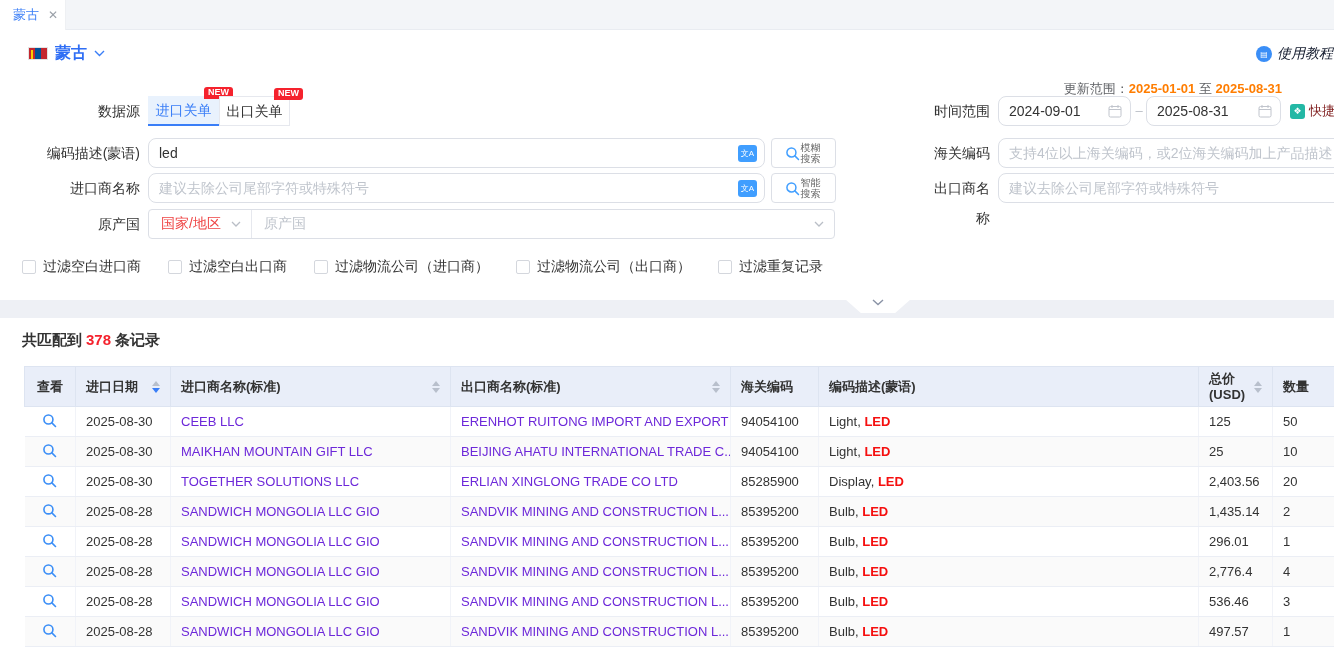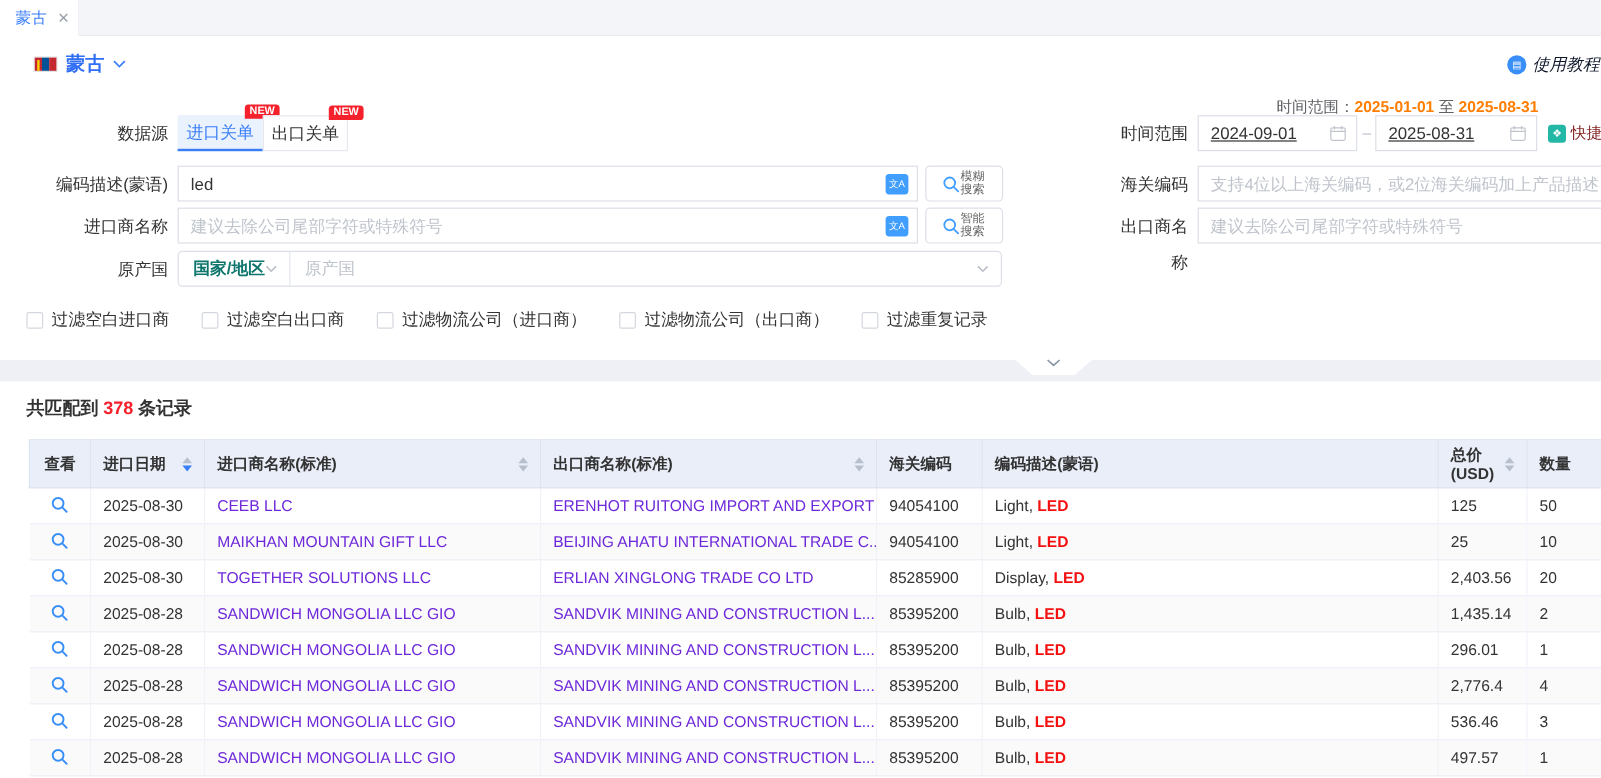--- a/index.html
+++ b/index.html
@@ -36,42 +36,42 @@
   .lbl-r { position:absolute; left:926px; width:64px; text-align:right; font-size:14px; color:#333; line-height:30px; }
 
   .src-tabs { position:absolute; left:148px; top:20px; display:flex; }
   .src-tab { position:relative; width:71px; height:30px; line-height:29px; text-align:center;
     font-size:14px; cursor:pointer; }
   .src-tab.active { background:#e9f2fd; color:#3a7ef7; border-bottom:2px solid #3a7ef7; }
   .src-tab.plain { background:#fff; border:1px solid #e6e8ee; color:#333; }
   .new-badge { position:absolute; top:-9px; right:-14px; background:#f5222d; color:#fff;
     font-size:9px; font-weight:bold; padding:1px 4px 2px; border-radius:3px 3px 3px 0; line-height:1; }
 
-  .ibox { position:absolute; height:30px; border:1px solid #dcdfe6; border-radius:0; background:#fff;text-decoration:underline; }
+  .ibox { position:absolute; height:30px; border:1px solid #dcdfe6; border-radius:8px; background:#fff; }
   .ibox input { width:100%; height:100%; border:none; outline:none; background:transparent;
     font-size:14px; color:#333; padding:0 30px 0 10px; font-family:inherit; }
   .ibox input::placeholder { color:#bfc4cc; }
   .date-box { display:flex; align-items:center; padding:0 8px 0 10px; }
   .date-box .dval { flex:1; font-size:14px; color:#333; }
   .sep { position:absolute; left:1133px; width:12px; text-align:center; color:#b9bec6; line-height:30px; font-size:13px; }
   .quick { position:absolute; left:1290px; top:20px; height:30px; display:flex; align-items:center; gap:4px; cursor:pointer; }
   .quick-icon { width:15px; height:15px; border-radius:3px; background:#23b8a5; color:#fff;
     font-size:9px; display:flex; align-items:center; justify-content:center; }
   .quick-label { color:#7f1d1d; font-size:13px; white-space:nowrap; }
 
   .trans-icon { position:absolute; right:7px; top:6px; width:19px; height:17px; border-radius:3px;
     background:#409eff; color:#fff; font-size:8px; display:flex; align-items:center; justify-content:center; cursor:pointer; }
   .srch-btn { position:absolute; left:771px; width:65px; height:30px; border:1px solid #dcdfe6; border-radius:4px;
     background:#fff; display:flex; align-items:center; justify-content:center; gap:1px; cursor:pointer; }
   .srch-txt { font-size:10px; color:#666; width:22px; line-height:1.15; }
 
   .origin-box { position:absolute; left:148px; top:133px; width:687px; height:30px;
     border:1px solid #dcdfe6; border-radius:4px; display:flex; align-items:center; }
-  .origin-select { display:flex; align-items:center; padding:0 10px 0 12px; height:100%;
-    border-right:1px solid #e6e8ee; cursor:pointer; font-size:14px; color:#0f766e;font-weight:bold; }
+  .origin-select { display:flex; align-items:center; gap:10px; padding:0 10px 0 12px; height:100%;
+    border-right:1px solid #e6e8ee; cursor:pointer; font-size:14px; color:#ef4444; }
   .origin-ph { flex:1; padding-left:12px; font-size:14px; color:#bfc4cc; }
   .origin-chev { padding-right:10px; color:#b9bec6; }
 
   .cb-row { position:absolute; left:22px; top:182px; display:flex; gap:27px; }
   .cb { display:flex; align-items:center; gap:7px; cursor:pointer; }
   .cb-box { width:14px; height:14px; border:1px solid #d4d7dd; border-radius:2px; background:#fff; }
   .cb-label { font-size:14px; color:#333; white-space:nowrap; }
 
   .collapse-handle { position:absolute; top:299px; left:845px; width:66px; height:14px; background:#fff;
     clip-path:polygon(0 0,100% 0,76% 100%,24% 100%); display:flex; align-items:flex-start;
@@ -124,21 +124,21 @@
       </svg>
   </div>
   <div class="tutorial">
     <span class="tutorial-icon">▤</span>
     <span class="tutorial-label">使用教程</span>
   </div>
 </div>
 
 <div class="filter-panel">
 
-  <div class="upd"><span>时间范围：</span><b>2025-01-01</b> <span>至</span> <b>2025-08-31</b></div>
+  <div class="upd"><span>更新范围：</span><b>2025-01-01</b> <span>至</span> <b>2025-08-31</b></div>
 
   <div class="lbl" style="top:20px;">数据源</div>
   <div class="src-tabs">
     <div class="src-tab active">
       <span>进口关单</span>
       <span class="new-badge">NEW</span>
     </div>
     <div class="src-tab plain">
       <span>出口关单</span>
       <span class="new-badge">NEW</span>

